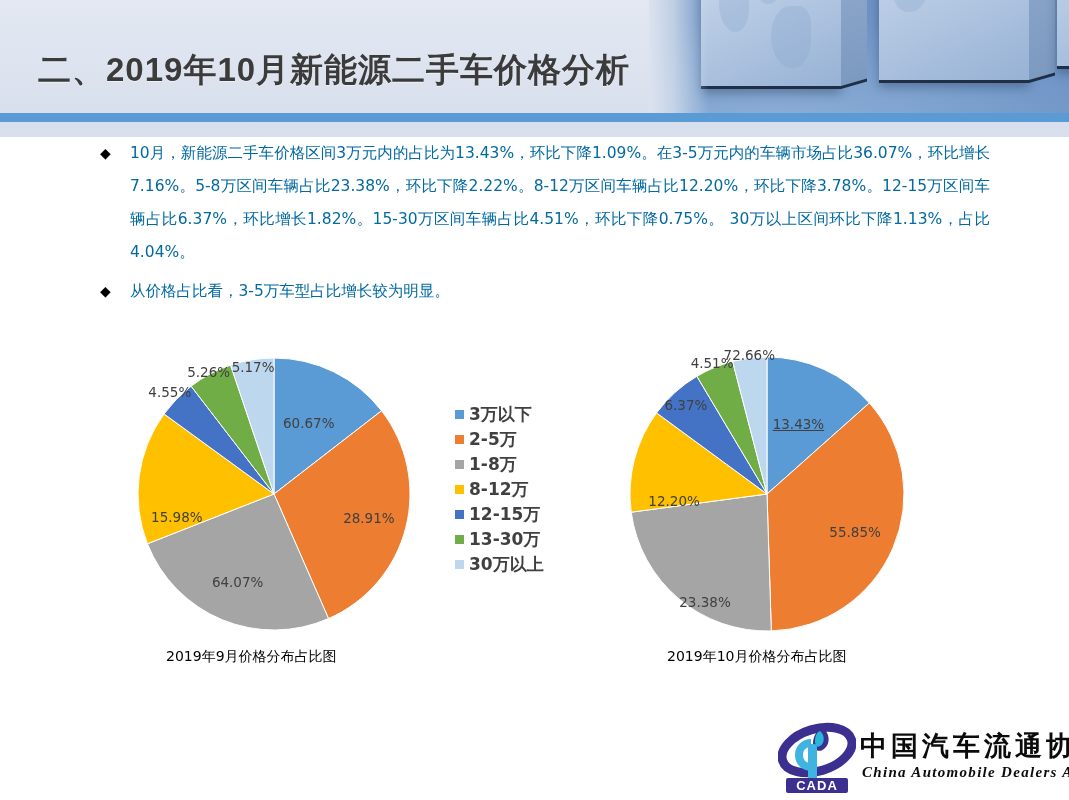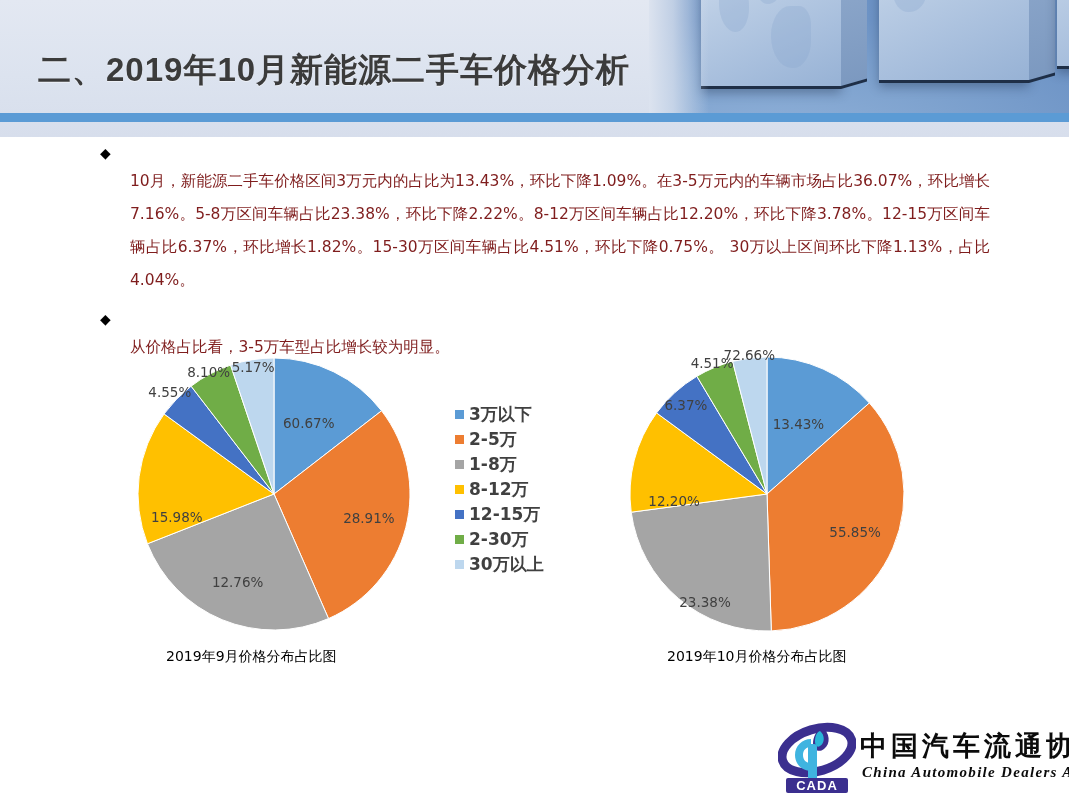--- a/index.html
+++ b/index.html
@@ -64,24 +64,23 @@
   #body-text{
     position:absolute;left:100px;top:137px;width:890px;
   }
   .para{
     display:flex;align-items:flex-start;margin-bottom:6px;
   }
   .bullet{
     width:30px;flex:0 0 30px;color:#000;font-size:14px;line-height:33px;
   }
   .para-text{
-    flex:1;font-size:15.5px;line-height:33px;color:#7f1d1d;
+    flex:1;font-size:15.5px;line-height:33px;color:#0369a1;
     font-family:"DejaVu Sans","Liberation Sans",sans-serif;
     text-align:justify;
-    margin-top:28px;
   }
 
   
   .chart-block{position:absolute;}
   #chart-left{left:137px;top:352px;width:420px;height:290px;}
   #chart-right{left:630px;top:352px;width:290px;height:290px;}
 
   .pie-wrap{position:absolute;left:0;top:0;}
   .pie-svg{display:block;}
 
@@ -184,24 +183,24 @@
         <path d="M 137 142 L 191.53 266.59 A 136 136 0 0 1 10.43 191.77 Z" fill="#A5A5A5" stroke="#FFFFFF" stroke-width="1"></path>
         <path d="M 137 142 L 10.43 191.77 A 136 136 0 0 1 27.07 61.93 Z" fill="#FFC000" stroke="#FFFFFF" stroke-width="1"></path>
         <path d="M 137 142 L 27.07 61.93 A 136 136 0 0 1 54.11 34.18 Z" fill="#4472C4" stroke="#FFFFFF" stroke-width="1"></path>
         <path d="M 137 142 L 54.11 34.18 A 136 136 0 0 1 93.59 13.11 Z" fill="#70AD47" stroke="#FFFFFF" stroke-width="1"></path>
         <path d="M 137 142 L 93.59 13.11 A 136 136 0 0 1 137.00 6.00 Z" fill="#BDD7EE" stroke="#FFFFFF" stroke-width="1"></path>
       </svg>
   </div>
   <div id="pie-labels-0">
       <div class="pie-label" style="left: 171.75px; top: 71.187px; transform: translate(-50%, -50%);">60.67%</div>
       <div class="pie-label" style="left: 231.877px; top: 166.22px; transform: translate(-50%, -50%);">28.91%</div>
-      <div class="pie-label" style="left: 100.648px; top: 229.986px; transform: translate(-50%, -50%);">12.76%</div>
+      <div class="pie-label" style="left: 100.648px; top: 229.986px; transform: translate(-50%, -50%);">64.07%</div>
       <div class="pie-label" style="left: 39.8736px; top: 129.558px; transform: translate(-50%, -50%); margin-top: 35px;">15.98%</div>
       <div class="pie-label" style="left: 32.7769px; top: 40.444px; transform: translate(-50%, -50%);">4.55%</div>
-      <div class="pie-label" style="left: 71.698px; top: 19.6118px; transform: translate(-50%, -50%);">8.10%</div>
+      <div class="pie-label" style="left: 71.698px; top: 19.6118px; transform: translate(-50%, -50%);">5.26%</div>
       <div class="pie-label" style="left: 116.105px; top: 14.5008px; transform: translate(-50%, -50%);">5.17%</div>
     </div>
   <div id="legend">
       <div class="legend-item">
         <span class="legend-swatch" style="background: rgb(91, 155, 213);"></span>
         <span class="legend-label">3万以下</span>
       </div>
       <div class="legend-item">
         <span class="legend-swatch" style="background: rgb(237, 125, 49);"></span>
         <span class="legend-label">2-5万</span>
@@ -213,21 +212,21 @@
       <div class="legend-item">
         <span class="legend-swatch" style="background: rgb(255, 192, 0);"></span>
         <span class="legend-label">8-12万</span>
       </div>
       <div class="legend-item">
         <span class="legend-swatch" style="background: rgb(68, 114, 196);"></span>
         <span class="legend-label">12-15万</span>
       </div>
       <div class="legend-item">
         <span class="legend-swatch" style="background: rgb(112, 173, 71);"></span>
-        <span class="legend-label">2-30万</span>
+        <span class="legend-label">13-30万</span>
       </div>
       <div class="legend-item">
         <span class="legend-swatch" style="background: rgb(189, 215, 238);"></span>
         <span class="legend-label">30万以上</span>
       </div>
     </div>
 </div>
 
 <div class="chart-block" id="chart-right">
   <div class="pie-wrap">
@@ -235,21 +234,21 @@
         <path d="M 137 142 L 137.00 5.00 A 137 137 0 0 1 239.37 50.95 Z" fill="#5B9BD5" stroke="#FFFFFF" stroke-width="1"></path>
         <path d="M 137 142 L 239.37 50.95 A 137 137 0 0 1 141.30 278.93 Z" fill="#ED7D31" stroke="#FFFFFF" stroke-width="1"></path>
         <path d="M 137 142 L 141.30 278.93 A 137 137 0 0 1 1.21 160.19 Z" fill="#A5A5A5" stroke="#FFFFFF" stroke-width="1"></path>
         <path d="M 137 142 L 1.21 160.19 A 137 137 0 0 1 26.57 60.92 Z" fill="#FFC000" stroke="#FFFFFF" stroke-width="1"></path>
         <path d="M 137 142 L 26.57 60.92 A 137 137 0 0 1 66.89 24.30 Z" fill="#4472C4" stroke="#FFFFFF" stroke-width="1"></path>
         <path d="M 137 142 L 66.89 24.30 A 137 137 0 0 1 102.60 9.39 Z" fill="#70AD47" stroke="#FFFFFF" stroke-width="1"></path>
         <path d="M 137 142 L 102.60 9.39 A 137 137 0 0 1 137.00 5.00 Z" fill="#BDD7EE" stroke="#FFFFFF" stroke-width="1"></path>
       </svg>
   </div>
   <div id="pie-labels-1">
-      <div class="pie-label" style="left: 168.418px; top: 72.0079px; transform: translate(-50%, -50%);">13.43%</div>
+      <div class="pie-label" style="left: 168.418px; top: 72.0079px; transform: translate(-50%, -50%); text-decoration: underline;">13.43%</div>
       <div class="pie-label" style="left: 225.096px; top: 179.893px; transform: translate(-50%, -50%);">55.85%</div>
       <div class="pie-label" style="left: 74.9933px; top: 215.157px; transform: translate(-50%, -50%); margin-top: 35px;">23.38%</div>
       <div class="pie-label" style="left: 44.083px; top: 118.267px; transform: translate(-50%, -50%); margin-top: 31px;">12.20%</div>
       <div class="pie-label" style="left: 55.9457px; top: 52.7536px; transform: translate(-50%, -50%);">6.37%</div>
       <div class="pie-label" style="left: 82.1033px; top: 10.5203px; transform: translate(-50%, -50%);">4.51%</div>
       <div class="pie-label" style="left: 119.312px; top: 3.38401px; transform: translate(-50%, -50%);">72.66%</div>
     </div>
 </div>
 
 <div class="caption" id="caption-left">2019年9月价格分布占比图</div>

